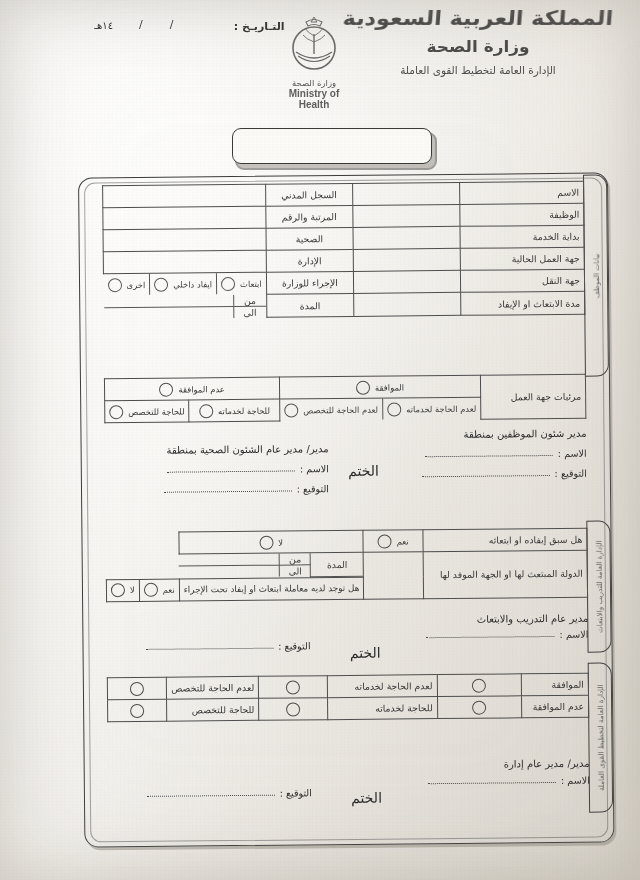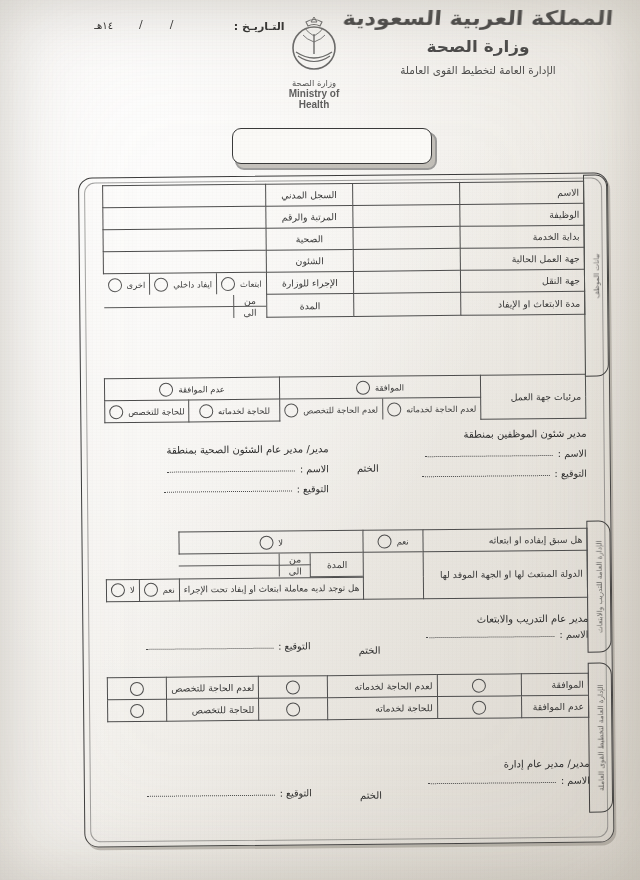--- a/index.html
+++ b/index.html
@@ -97,21 +97,21 @@
         border-radius:50%;vertical-align:middle;}
   .chk{display:flex;align-items:center;justify-content:center;gap:5px;}
   .chk .t{font-size:8.4px;white-space:nowrap;}
 
   
   .sig{position:absolute;font-size:9.6px;direction:rtl;}
   .sig .hdr{font-size:10px;white-space:nowrap;}
   .sig .ln{display:flex;align-items:flex-end;gap:5px;margin-top:9px;}
   .sig .ln .k{white-space:nowrap;}
   .sig .ln .d{width:128px;border-bottom:1.5px dotted #4a4a4a;margin-bottom:3px;}
-  .stamp{position:absolute;font-size:10px;}
+  .stamp{position:absolute;font-size:14px;}
 
   .sec-title{position:absolute;font-size:10px;white-space:nowrap;direction:rtl;}
 </style>
 </head>
 <body>
 
 <div id="scan"></div>
 
 <div class="pg">
 
@@ -182,21 +182,21 @@
       </tr>
       <tr>
         <td class="lbl">بداية الخدمة</td>
         <td class="blank"></td>
         <td class="lbl ctr">الصحية</td>
         <td class="blank"></td>
       </tr>
       <tr>
         <td class="lbl">جهة العمل الحالية</td>
         <td class="blank"></td>
-        <td class="lbl ctr">الشئون</td>
+        <td class="lbl ctr">الإدارة</td>
         <td class="blank"></td>
       </tr>
       <tr>
         <td class="lbl">جهة النقل</td>
         <td class="blank"></td>
         <td class="lbl ctr">الإجراء للوزارة</td>
         <td class="nb" style="padding:0;">
           <table style="position:static;width:100%;">
             <tbody>
                   <tr>

